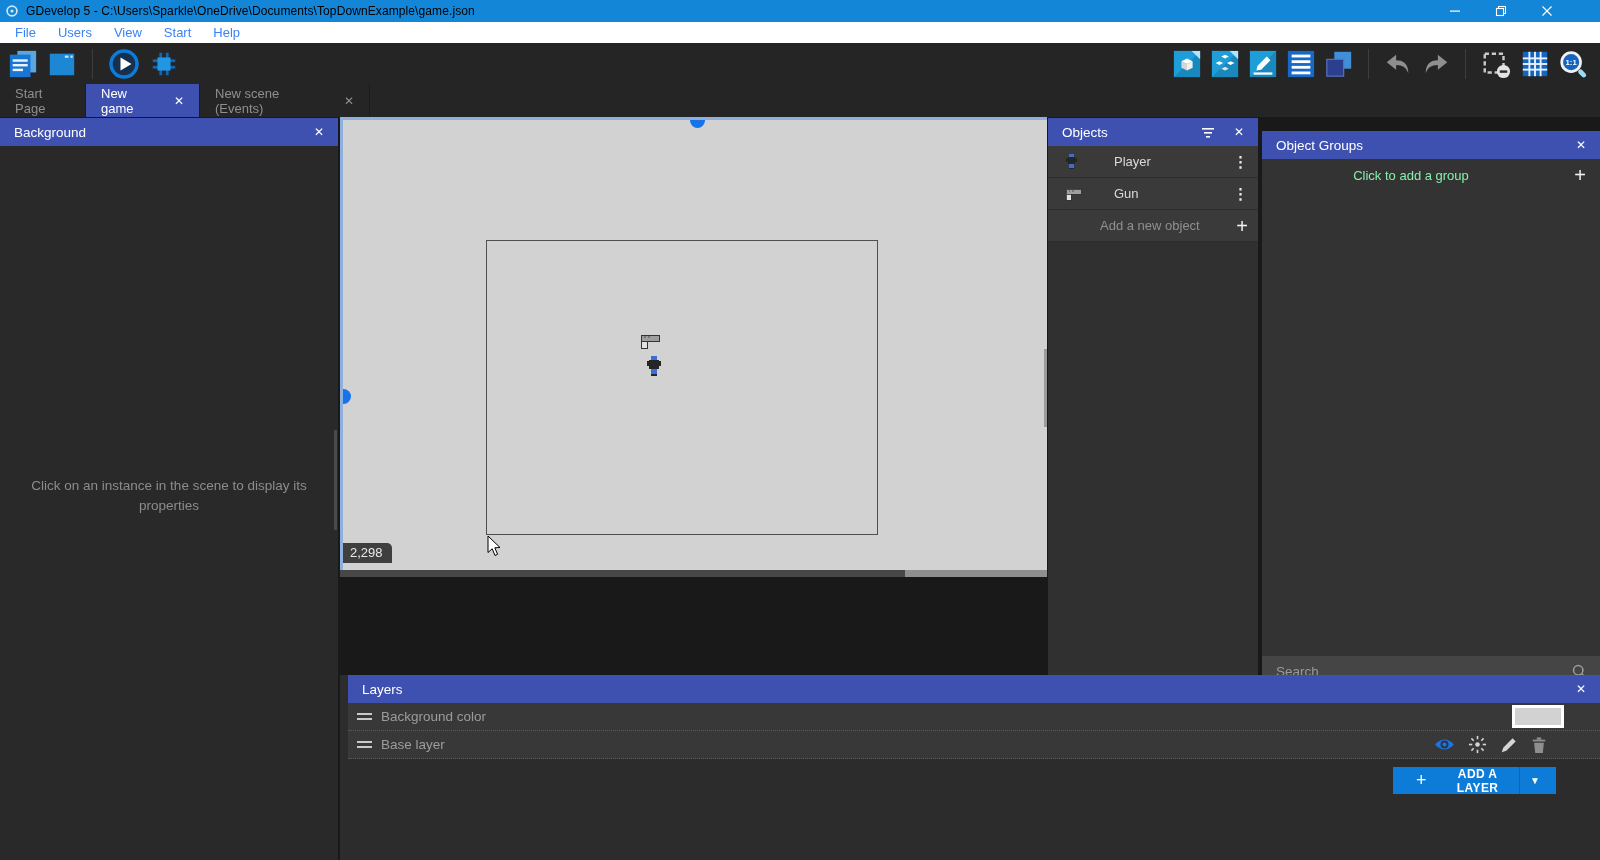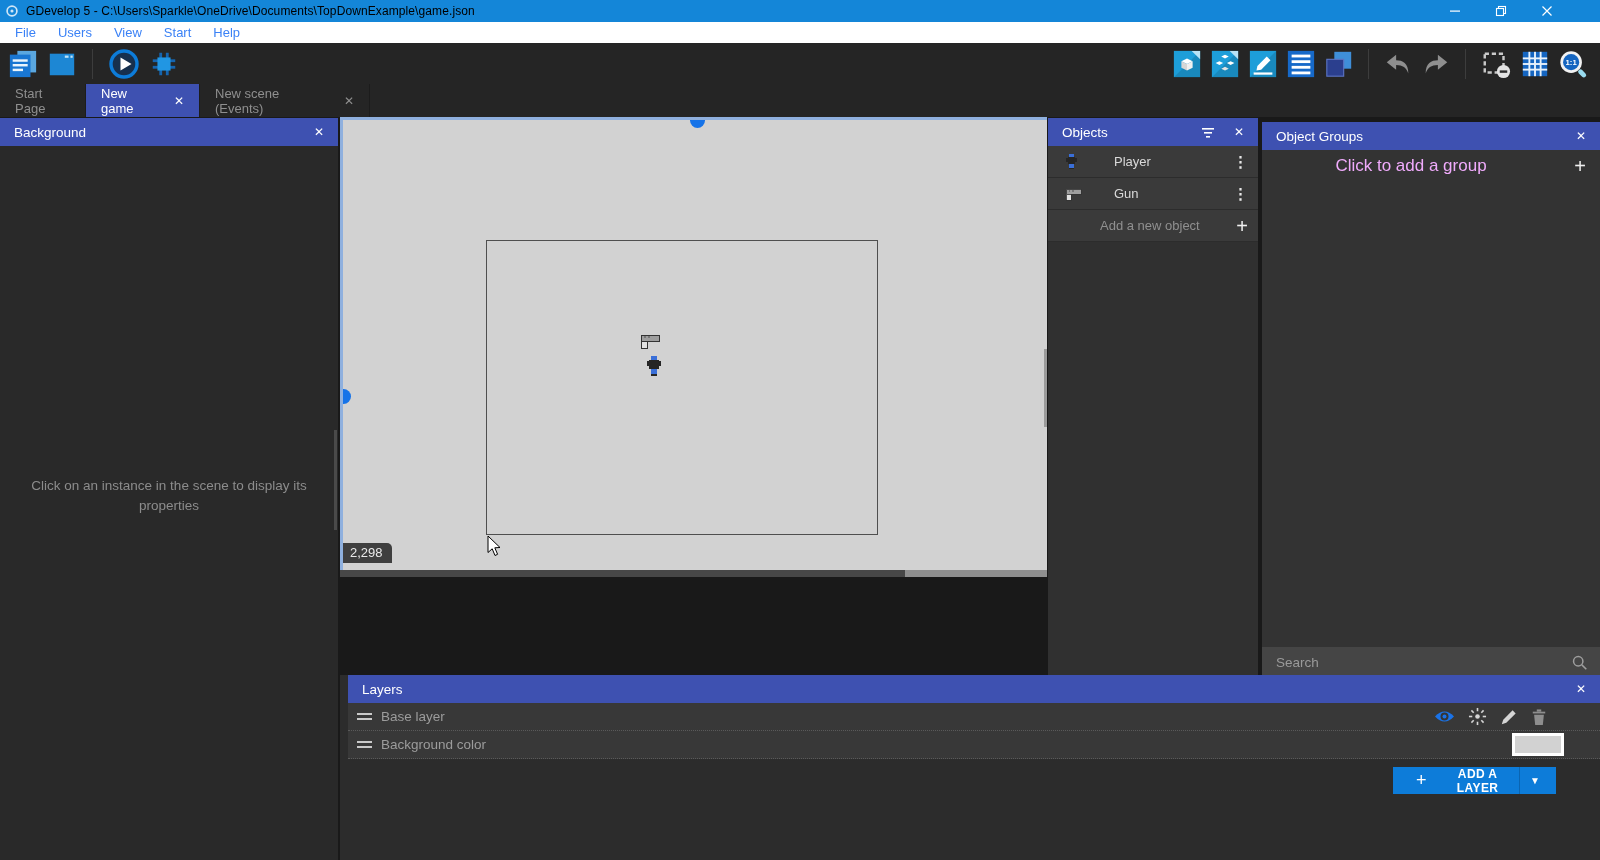--- a/index.html
+++ b/index.html
@@ -71,23 +71,23 @@
   .add-label { position:absolute; left:52px; color:#909090; font-size:13px; }
   .plus { position:absolute; right:10px; color:#f0f0f0; font-size:20px; font-weight:300; line-height:1; }
   .search-bar { position:absolute; left:0; bottom:0; width:100%; height:30px; background:#454545;
     display:flex; align-items:center; }
   .search-input { background:transparent; border:none; outline:none; color:#cfcfcf; font-size:13.5px;
     padding-left:14px; flex:1; font-family:"Liberation Sans", sans-serif; }
   .search-input::placeholder { color:#9a9a9a; opacity:1; }
   .search-icon { margin-right:12px; display:flex; }
 
   
-  .groups { position:absolute; left:1262px; top:122px; width:338px; height:555px; background:#333333; }
+  .groups { position:absolute; left:1262px; top:131px; width:338px; height:555px; background:#333333; }
   .group-add-row { height:32px; display:flex; align-items:center; position:relative; }
-  .group-add-label { position:absolute; left:0; width:100%; text-align:center; color:#f0abfc; font-size:17px; padding-right:40px; }
+  .group-add-label { position:absolute; left:0; width:100%; text-align:center; color:#86efac; font-size:13px; padding-right:40px; }
 
   
   .layers { position:absolute; left:340px; top:675px; width:1260px; height:185px; background:#2c2c2c;padding-left:8px; }
   .layer-row { height:28px; background:#383838; border-bottom:1px dotted #5a5a5a; display:flex; align-items:center; position:relative; }
   .drag-handle { position:absolute; left:9px; width:15px; display:flex; flex-direction:column; gap:3px; }
   .drag-handle i { display:block; height:2px; background:#c9c9c9; }
   .layer-name { position:absolute; left:33px; color:#9c9c9c; font-size:13.5px; }
   .layer-icons { position:absolute; right:53px; display:flex; align-items:center; gap:13px; }
   .swatch { position:absolute; right:36px; top:2px; width:52px; height:23px; background:#d2d2d2; border:3px solid #fff; }
   .add-layer-btn { position:absolute; right:44px; top:92px; width:163px; height:27px; background:#0d7cd9;
@@ -410,20 +410,28 @@
   <div class="panel-header">
     <span>Layers</span>
     <span class="spacer"></span>
     <span class="close-x">✕</span>
   </div>
   <div class="layer-row">
     <span class="drag-handle">
         <i></i>
         <i></i>
       </span>
+    <span class="layer-name">Background color</span>
+    <span class="swatch"></span>
+  </div>
+  <div class="layer-row">
+    <span class="drag-handle">
+        <i></i>
+        <i></i>
+      </span>
     <span class="layer-name">Base layer</span>
     <span class="layer-icons">
       <span style="display:flex">
         <svg width="21" height="15" viewBox="0 0 21 15">
             <path d="M1 7.5 Q10.5 -2.5 20 7.5 Q10.5 17.5 1 7.5 Z" fill="#1a73e8"></path>
             <circle cx="10.5" cy="7.5" r="4" fill="#353535"></circle>
             <circle cx="10.5" cy="7.5" r="2" fill="#1a73e8"></circle>
           </svg>
       </span>
       <span style="display:flex">
@@ -448,26 +456,18 @@
       </span>
       <span style="display:flex">
         <svg width="16" height="18" viewBox="0 0 18 20">
             <rect x="2" y="4" width="14" height="2" fill="#8e8e8e"></rect>
             <rect x="6.5" y="1.5" width="5" height="2.5" fill="#8e8e8e"></rect>
             <path d="M3.5 7.5 L4.7 19 H13.3 L14.5 7.5 Z" fill="#8e8e8e"></path>
           </svg>
       </span>
     </span>
   </div>
-  <div class="layer-row">
-    <span class="drag-handle">
-        <i></i>
-        <i></i>
-      </span>
-    <span class="layer-name">Background color</span>
-    <span class="swatch"></span>
-  </div>
   <button class="add-layer-btn">
     <span class="plus-g">+</span>
     <span class="lbl">ADD A LAYER</span>
     <span class="caret-box">▼</span>
   </button>
 </div>
 
 </body></html>

